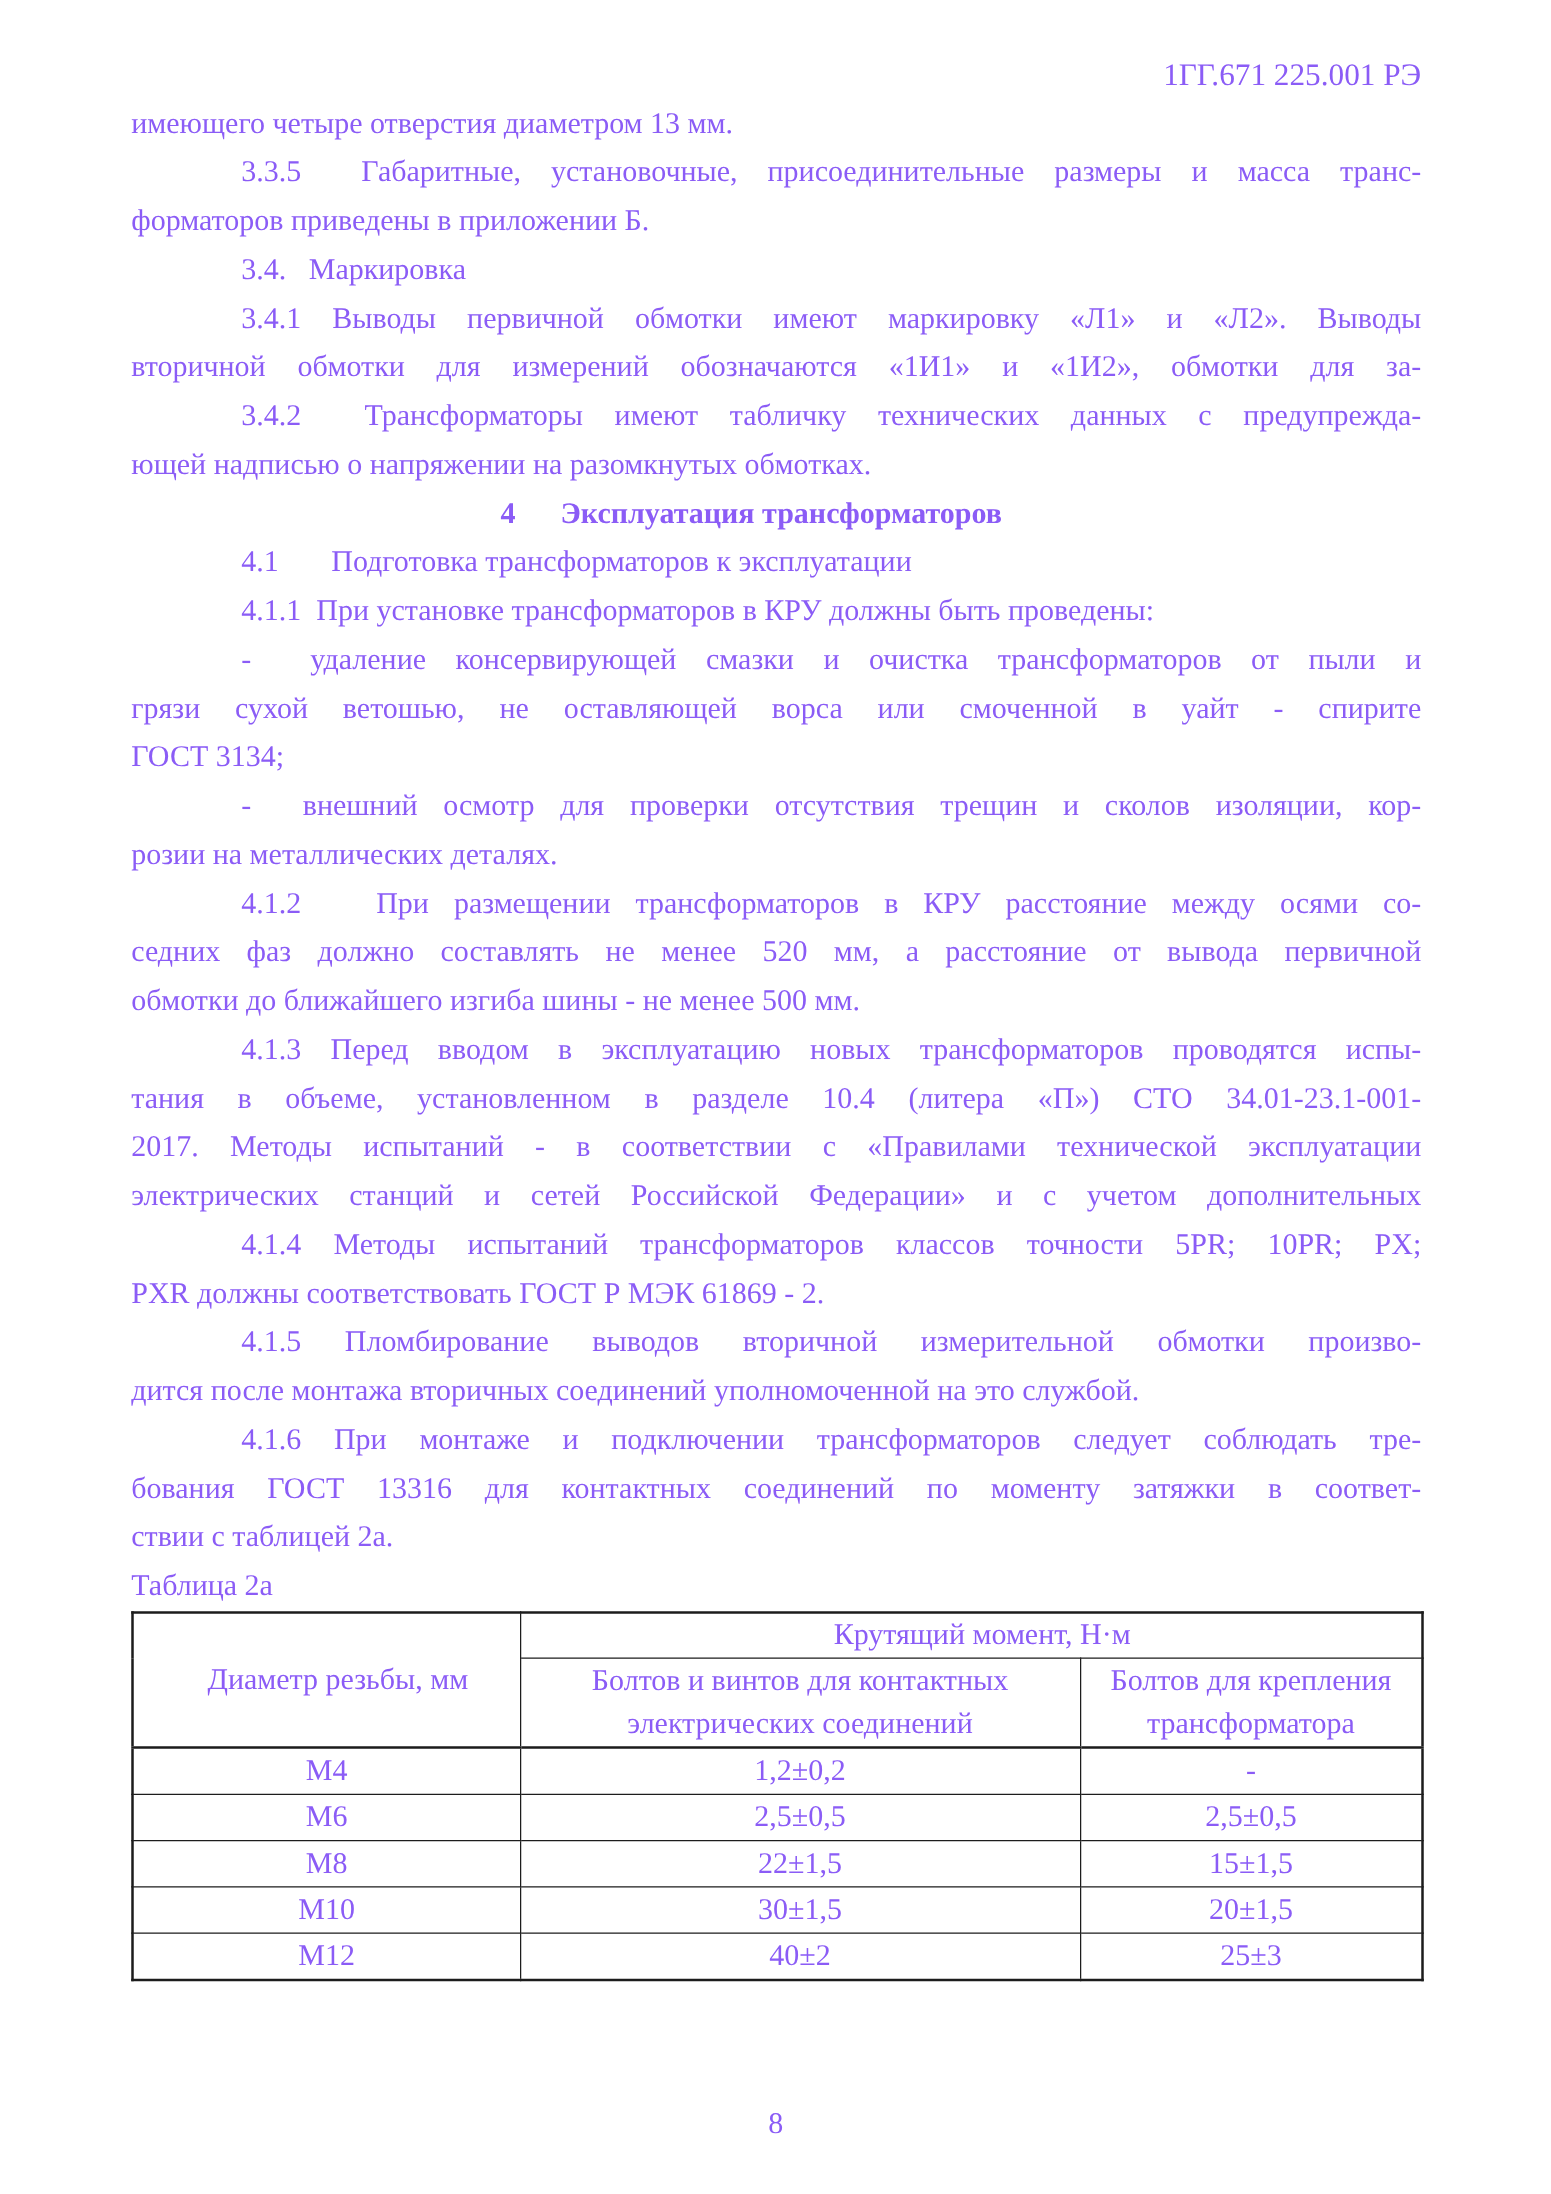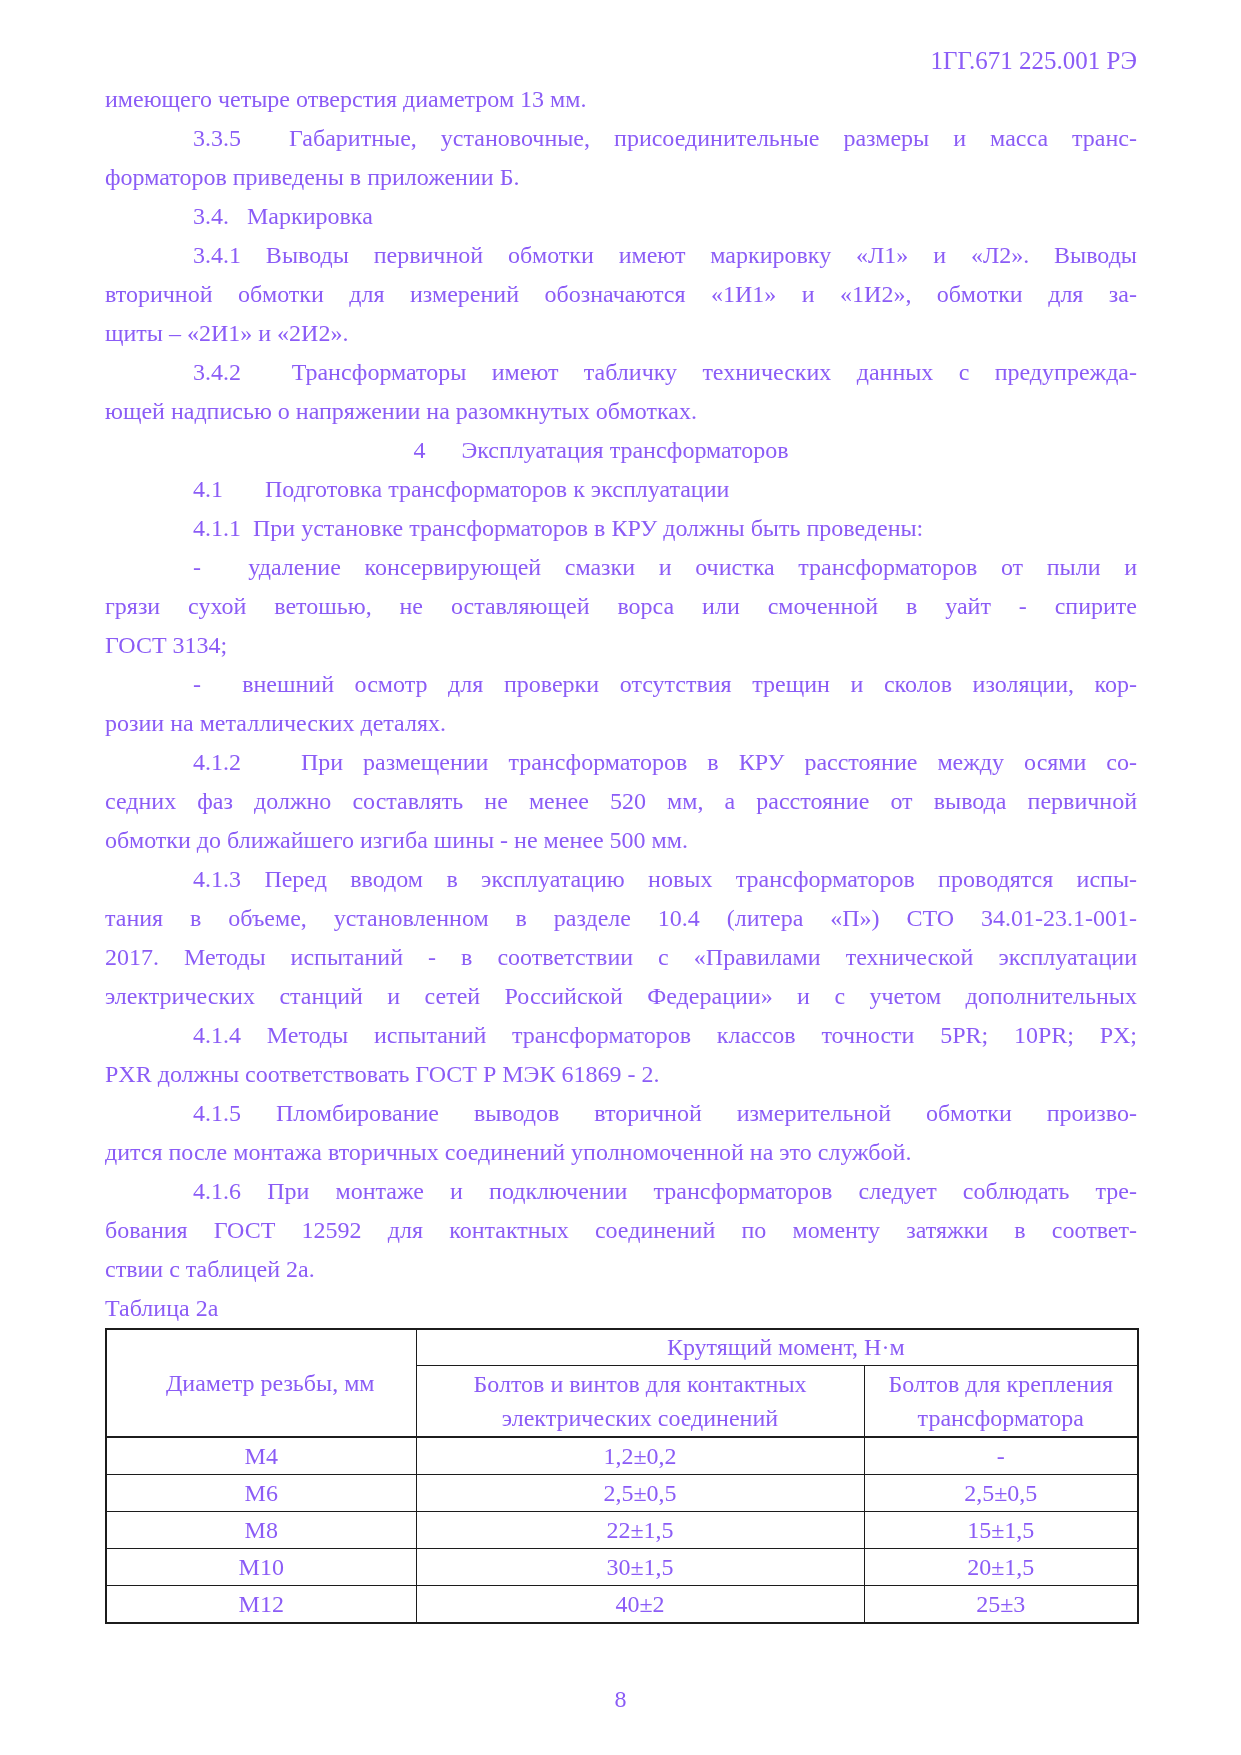--- a/index.html
+++ b/index.html
@@ -36,21 +36,21 @@
   .para.gap-after { }
   .line { white-space: pre-wrap; }
   .line.just {
     text-align: justify;
     text-align-last: justify;
     text-justify: inter-word;
   }
   .para.indent .line:first-child { text-indent: 88px; }
   .para.heading .line {
     text-align: center;
-    font-weight: normal;
+    font-weight: bold;
     transform: translateX(-20px);
   }
   .table-caption {
     white-space: pre-wrap;
     line-height: 39px;
   }
   table.torque {
     width: 1032px;
     border-collapse: collapse;
     table-layout: fixed;
@@ -92,21 +92,20 @@
       <div class="para indent">
         <div class="line just">3.3.5  Габаритные, установочные, присоединительные размеры и масса транс-</div>
         <div class="line">форматоров приведены в приложении Б.</div>
       </div>
       <div class="para indent">
         <div class="line">3.4.   Маркировка</div>
       </div>
       <div class="para indent">
         <div class="line just">3.4.1 Выводы первичной обмотки имеют маркировку «Л1» и «Л2». Выводы</div>
         <div class="line just">вторичной обмотки для измерений обозначаются «1И1» и «1И2», обмотки для за-</div>
-        <div class="line">щиты – «2И1» и «2И2».</div>
       </div>
       <div class="para indent">
         <div class="line just">3.4.2  Трансформаторы имеют табличку технических данных с предупрежда-</div>
         <div class="line">ющей надписью о напряжении на разомкнутых обмотках.</div>
       </div>
       <div class="para heading">
         <div class="line">4      Эксплуатация трансформаторов</div>
       </div>
       <div class="para indent">
         <div class="line">4.1       Подготовка трансформаторов к эксплуатации</div>
@@ -137,21 +136,21 @@
       <div class="para indent">
         <div class="line just">4.1.4 Методы испытаний трансформаторов классов точности 5PR; 10PR; PX;</div>
         <div class="line">PXR должны соответствовать ГОСТ Р МЭК 61869 - 2.</div>
       </div>
       <div class="para indent">
         <div class="line just">4.1.5 Пломбирование выводов вторичной измерительной обмотки произво-</div>
         <div class="line">дится после монтажа вторичных соединений уполномоченной на это службой.</div>
       </div>
       <div class="para indent">
         <div class="line just">4.1.6 При монтаже и подключении трансформаторов следует соблюдать тре-</div>
-        <div class="line just">бования ГОСТ 12592 для контактных соединений по моменту затяжки в соответ-</div>
+        <div class="line just">бования ГОСТ 13316 для контактных соединений по моменту затяжки в соответ-</div>
         <div class="line">ствии с таблицей 2а.</div>
       </div>
       <div class="table-caption">Таблица 2а</div>
 
     <table class="torque">
       <colgroup>
         <col style="width:310px">
         <col style="width:448px">
         <col style="width:274px">
       </colgroup>

